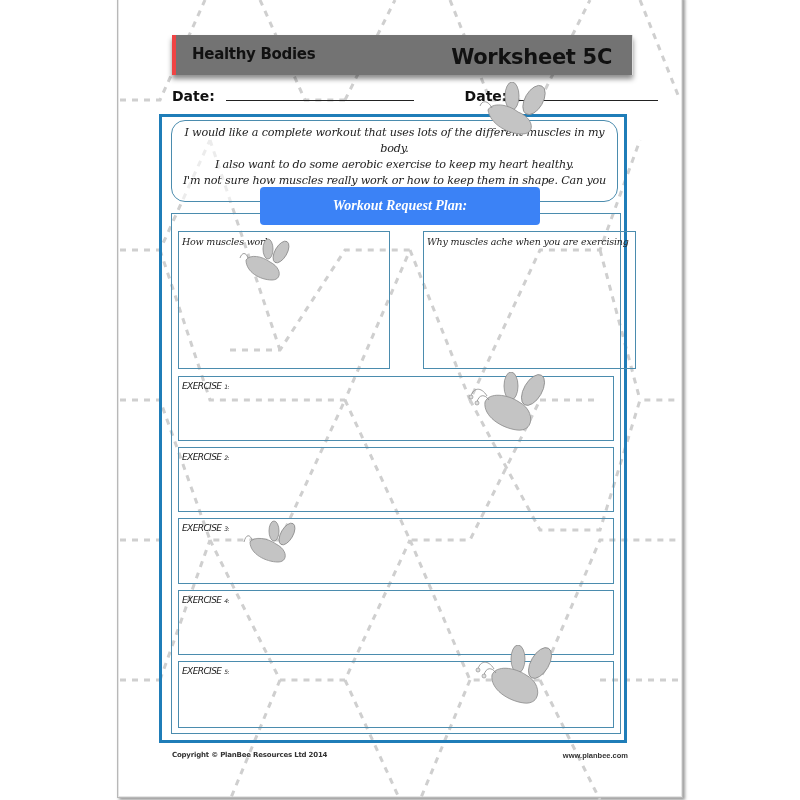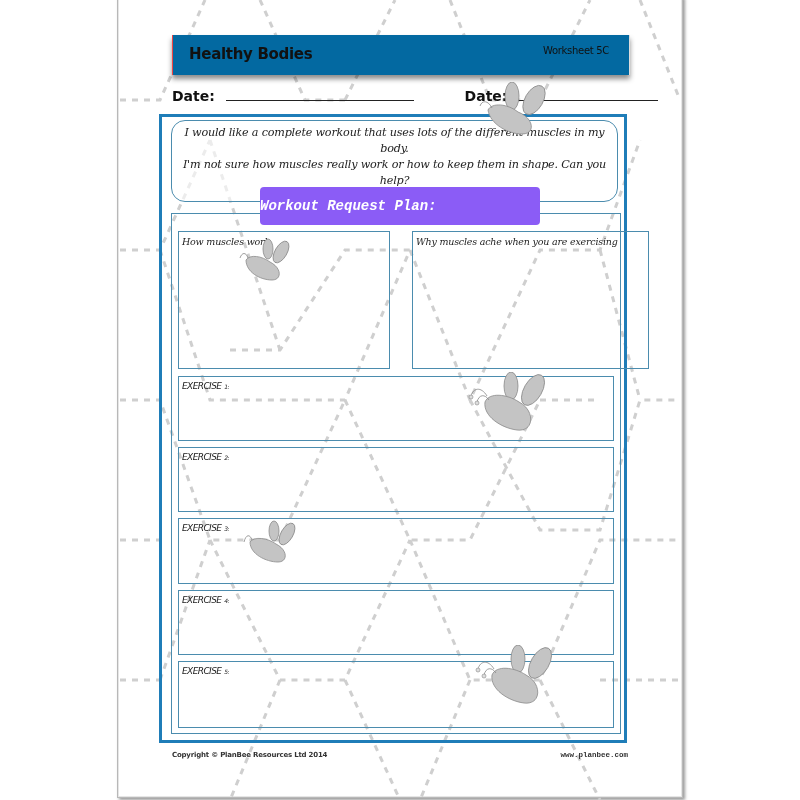--- a/index.html
+++ b/index.html
@@ -1,35 +1,35 @@
 <!DOCTYPE html>
 <html><head>
 <meta charset="utf-8">
 <style>
   html, body { margin:0; padding:0; }
   body { width:800px; height:800px; background:#ffffff; position:relative; overflow:hidden; font-family:"DejaVu Sans", sans-serif; }
   .page { position:absolute; left:117px; top:-4px; width:564px; height:800px; background:#fff; border:1px solid #b8b8b8; box-shadow:2px 2px 3px #9a9a9a, inset 0 0 0 1px #e6e6e6; }
   .hexbg { position:absolute; left:0; top:0; width:800px; height:800px; pointer-events:none; }
-  .banner { position:absolute; left:172px; top:35px; width:456px; height:40px; background:#0369a1; box-shadow:0 4px 5px rgba(0,0,0,0.45); border-left:1px solid #ef4444; border-right:1px solid #ddd; }
+  .banner { position:absolute; left:172px; top:35px; width:456px; height:40px; background:#737373; box-shadow:0 4px 5px rgba(0,0,0,0.45); border-left:4px solid #ef4444; border-right:1px solid #ddd; }
   .banner .title { position:absolute; left:16px; top:10px; font-family:"DejaVu Sans", sans-serif; font-weight:bold; font-size:15px; color:#111; letter-spacing:-0.3px; }
-  .banner .ws { position:absolute; right:20px; top:10px; font-family:"DejaVu Sans", sans-serif; font-weight:normal; font-size:10px; color:#111; letter-spacing:-0.3px; }
+  .banner .ws { position:absolute; right:20px; top:10px; font-family:"DejaVu Sans", sans-serif; font-weight:bold; font-size:21px; color:#111; letter-spacing:-0.3px; }
   .nameline { position:absolute; left:172px; top:88px; font-family:"DejaVu Sans", sans-serif; font-weight:bold; font-size:14px; color:#111; }
   .uline { display:inline-block; border-bottom:1.5px solid #222; height:12px; vertical-align:baseline; }
   .frame { position:absolute; left:159px; top:114px; width:462px; height:623px; border:3px solid #1f7db8; background:transparent; }
   .request { position:absolute; left:171px; top:120px; width:445px; height:80px; border:1.5px solid #4b8cae; border-radius:14px; background:rgba(255,255,255,0.6); }
   .request p { margin:0; text-align:center; font-family:"DejaVu Serif", serif; font-style:italic; font-size:11.2px; line-height:16px; color:#222; letter-spacing:-0.2px; }
   .request .lines { position:absolute; left:4px; right:4px; top:4px; }
-  .plan-title { position:absolute; left:260px; top:187px; width:280px; height:38px; background:#8b5cf6; border-radius:4px; color:#fff; line-height:38px; font-family:Liberation Mono, monospace; font-style:italic; font-weight:bold; font-size:14px; }
+  .plan-title { position:absolute; left:260px; top:187px; width:280px; height:38px; background:#3b82f6; border-radius:4px; color:#fff; text-align:center; line-height:38px; font-family:Liberation Serif, serif; font-style:italic; font-weight:bold; font-size:14px; }
   .panel { position:absolute; left:171px; top:213px; width:448px; height:519px; border:1.5px solid #4b8cae; }
   .box { position:absolute; border:1.5px solid #4b8cae; background:transparent; }
   .box .lbl { position:absolute; left:3px; top:4px; font-family:"DejaVu Serif", serif; font-style:italic; font-size:9.5px; color:#222; letter-spacing:-0.2px; }
   .ex .lbl { font-family:"DejaVu Sans", sans-serif; font-style:italic; font-size:9px; letter-spacing:-0.6px; color:#222; }
   .ex .lbl .num { font-size:6px; margin-left:3px; }
   .footer-left { position:absolute; left:172px; top:751px; font-family:"DejaVu Sans", sans-serif; font-weight:bold; font-size:7px; color:#333; letter-spacing:-0.2px; }
-  .footer-right { position:absolute; right:172px; top:751px; font-family:Liberation Mono, monospace; font-weight:bold; font-size:7.5px; color:#333; }
+  .footer-right { position:absolute; right:172px; top:751px; font-family:Liberation Sans, sans-serif; font-weight:bold; font-size:7.5px; color:#333; }
   .bee { position:absolute; }
 </style>
 </head>
 <body>
 
 <div class="page"></div>
 
 <svg class="hexbg" viewBox="0 0 800 800">
   <g fill="none" stroke="#cfcfcf" stroke-width="3" stroke-dasharray="6,6">
     <path d="M120 100 L160 100 L205 0"></path>
@@ -72,32 +72,33 @@
   <span class="uline" style="width:188px;margin-left:6px;"></span>
   <span style="margin-left:46px;">Date:</span>
   <span class="uline" style="width:142px;margin-left:4px;"></span>
 </div>
 
 <div class="frame"></div>
 
 <div class="request">
   <div class="lines">
     <p>I would like a complete workout that uses lots of the different muscles in my body.</p>
+    <p>I also want to do some aerobic exercise to keep my heart healthy.</p>
     <p>I'm not sure how muscles really work or how to keep them in shape. Can you help?</p>
   </div>
 </div>
 
 <div class="panel"></div>
 
 <div class="plan-title">Workout Request Plan:</div>
 
 <div class="box" style="left:178px;top:231px;width:210px;height:136px;">
   <span class="lbl">How muscles work</span>
 </div>
-<div class="box" style="left:412px;top:231px;width:211px;height:136px;padding-left:24px;">
+<div class="box" style="left:423px;top:231px;width:211px;height:136px;">
   <span class="lbl">Why muscles ache when you are exercising</span>
 </div>
 
 <div class="box ex" style="left:178px;top:376px;width:434px;height:63px;">
   <span class="lbl"><span>EXERCISE</span><span class="num">1:</span></span>
 </div>
 <div class="box ex" style="left:178px;top:447px;width:434px;height:63px;">
   <span class="lbl"><span>EXERCISE</span><span class="num">2:</span></span>
 </div>
 <div class="box ex" style="left:178px;top:518px;width:434px;height:64px;">

